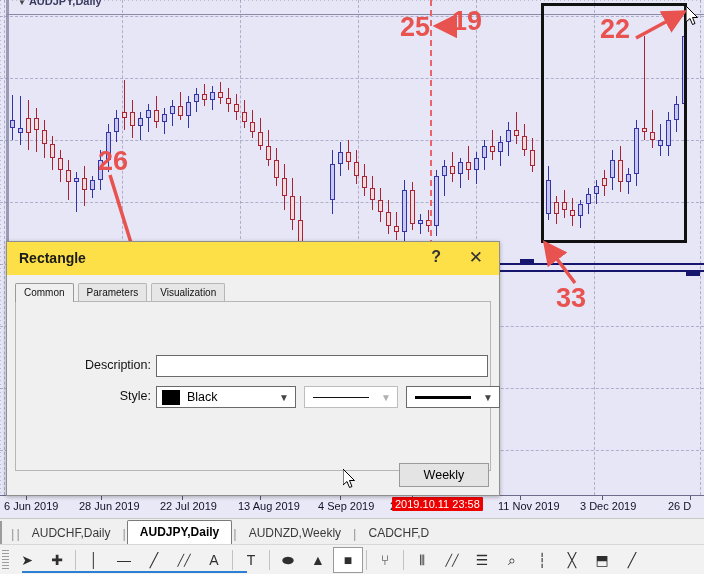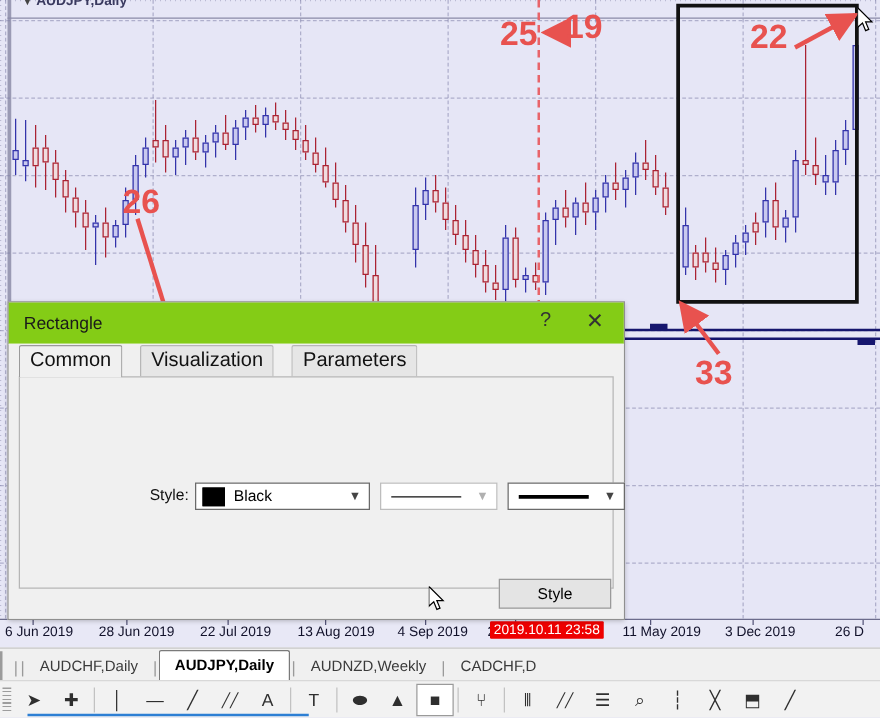--- a/index.html
+++ b/index.html
@@ -120,34 +120,35 @@
   #tb-underline{position:absolute;left:22px;top:571px;width:225px;height:2px;background:#2d7fd4;}
 
   
   #rectangle-dialog{
     position:absolute;left:6px;top:241px;width:492px;height:253px;
     background:#f0f0f0;border:1px solid #8f8f8f;
     box-shadow:0 1px 4px rgba(0,0,0,.28);
     font-size:12.5px;color:#000;
   }
   #dialog-titlebar{
-    height:33px;background:#84cc16;position:relative;
+    height:33px;background:#fde047;position:relative;
     border-bottom:1px solid #ffffff;
+    font-weight:bold;
   }
   #dialog-title{position:absolute;left:12px;top:8px;font-size:14px;color:#1a1a1a;}
   #dialog-help{position:absolute;right:58px;top:6px;font-size:16px;color:#333;cursor:default;}
   #dialog-close{position:absolute;right:16px;top:5px;font-size:17px;color:#333;cursor:default;}
   #dialog-body{
     position:absolute;left:0;top:33px;right:0;bottom:0;background:#f0f0f0;
   }
   #dialog-tabs{position:absolute;left:8px;top:5px;display:flex;align-items:flex-end;height:22px;}
   .dlg-tab{
-    font-size:16px;padding:3px 8px 4px 8px;color:#111;
+    font-size:10px;padding:3px 8px 4px 8px;color:#111;
     border:1px solid #b6b6b6;border-bottom:none;background:#e6e6e6;
-    border-radius:2px 2px 0 0;margin-right:14px;
+    border-radius:2px 2px 0 0;margin-right:4px;
   }
   .dlg-tab.active{background:#f0f0f0;border-color:#9a9a9a;position:relative;z-index:3;}
   #dialog-panel{
     position:absolute;left:8px;top:26px;right:8px;height:168px;
     border:1px solid #b6b6b6;background:#f0f0f0;
   }
   .field-row{position:absolute;left:0;width:100%;height:24px;}
   .field-label{position:absolute;right:0;top:3px;font-size:12.5px;color:#111;}
   .fl-holder{position:absolute;left:0;width:135px;}
   .txt-input{
@@ -588,21 +589,21 @@
       <div class="date-label" style="left: 79px;">28 Jun 2019</div>
       <div class="date-tick" style="left: 182px;"></div>
       <div class="date-label" style="left: 160px;">22 Jul 2019</div>
       <div class="date-tick" style="left: 260px;"></div>
       <div class="date-label" style="left: 238px;">13 Aug 2019</div>
       <div class="date-tick" style="left: 340px;"></div>
       <div class="date-label" style="left: 318px;">4 Sep 2019</div>
       <div class="date-tick" style="left: 412px;"></div>
       <div class="date-label" style="left: 390px;">2? Oct 2019</div>
       <div class="date-tick" style="left: 520px;"></div>
-      <div class="date-label" style="left: 498px;">11 May 2019</div>
+      <div class="date-label" style="left: 498px;">11 Nov 2019</div>
       <div class="date-tick" style="left: 602px;"></div>
       <div class="date-label" style="left: 580px;">3 Dec 2019</div>
       <div class="date-tick" style="left: 690px;"></div>
       <div class="date-label" style="left: 668px;">26 D</div>
     </div>
   <div id="date-current" style="left:392px;">2019.10.11 23:58</div>
 </div>
 
 <div id="chart-tabs">
   <div class="edge"></div>
@@ -694,27 +695,33 @@
 <div id="rectangle-dialog">
   <div id="dialog-titlebar">
     <div id="dialog-title">Rectangle</div>
     <div id="dialog-help">?</div>
     <div id="dialog-close">✕</div>
   </div>
 
   <div id="dialog-body">
     <div id="dialog-tabs">
         <div class="dlg-tab active">Common</div>
+        <div class="dlg-tab">Parameters</div>
         <div class="dlg-tab">Visualization</div>
-        <div class="dlg-tab">Parameters</div>
       </div>
 
     <div id="dialog-panel">
 
 
+      <div class="field-row" style="top:53px;">
+        <div class="fl-holder">
+            <span class="field-label">Description:</span>
+          </div>
+        <input id="description-input" class="txt-input" value="" style="">
+      </div>
 
       <div class="field-row" style="top:84px;">
         <div class="fl-holder">
             <span class="field-label">Style:</span>
           </div>
 
         <div id="color-combo" class="combo">
           <span id="color-swatch"></span>
           <span id="color-label">Black</span>
           <span class="arrow">▼</span>
@@ -727,20 +734,20 @@
 
         <div id="linewidth-combo" class="combo">
           <span class="line-sample"></span>
           <span class="arrow">▼</span>
         </div>
       </div>
 
     </div>
 
     <div id="dialog-buttons">
-      <div id="cancel-button" class="dlg-btn">Style</div>
+      <div id="cancel-button" class="dlg-btn">Weekly</div>
     </div>
   </div>
 </div>
 
 <svg id="cursor-ok" width="16" height="22" viewBox="0 0 16 22">
   <polygon points="0,0 0,16 4,12.5 6.5,18.5 9,17.5 6.5,11.5 11.5,11.5" fill="#ffffff" stroke="#000" stroke-width="1"></polygon>
 </svg>
 
 </body></html>

